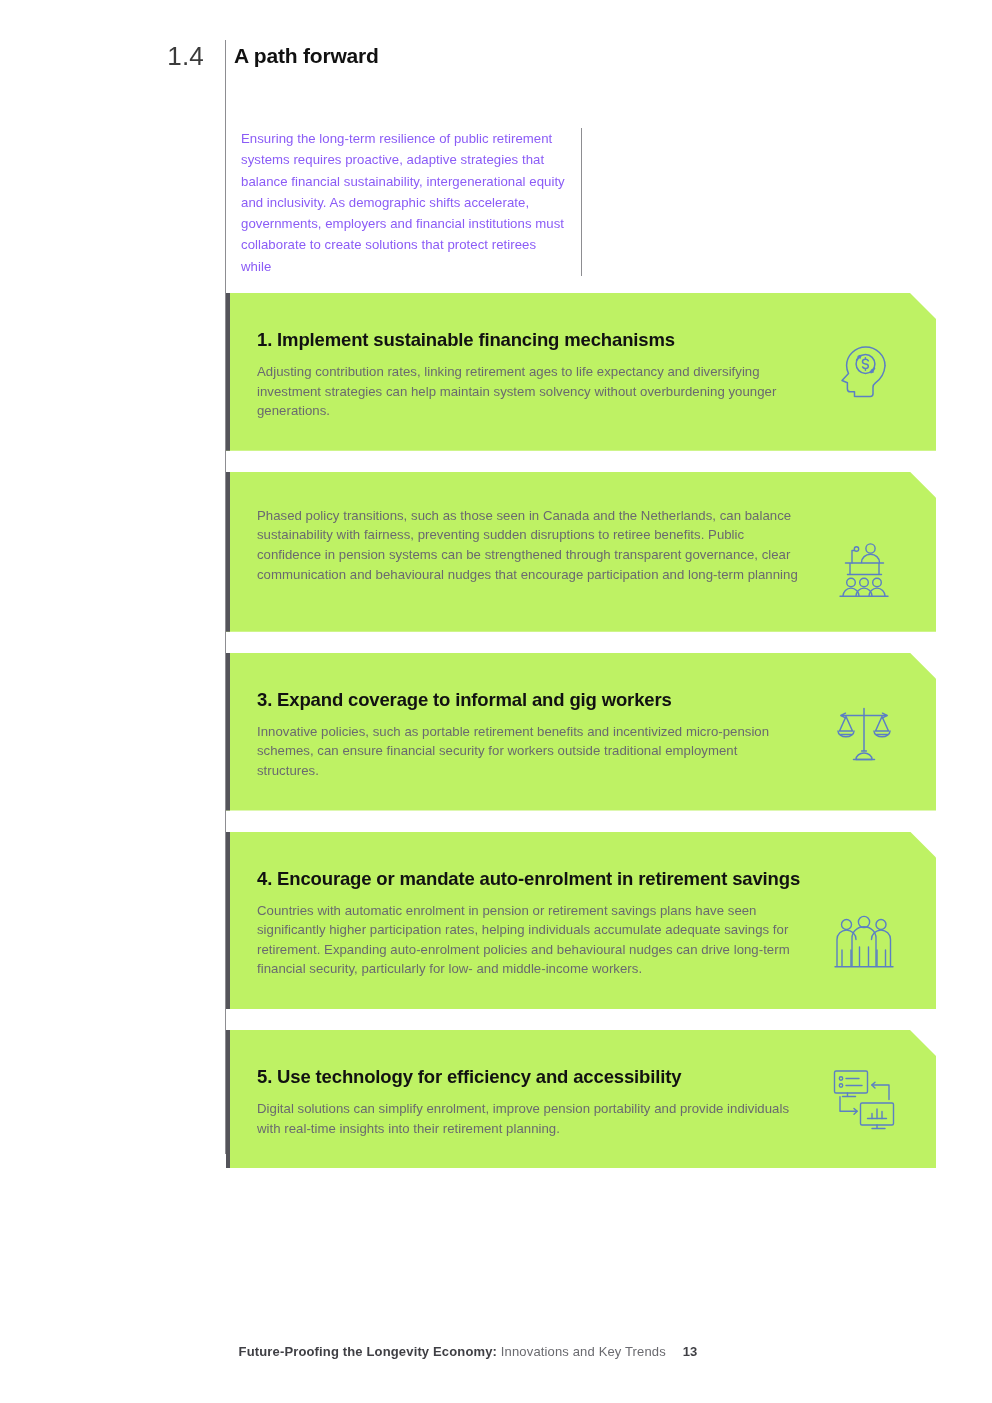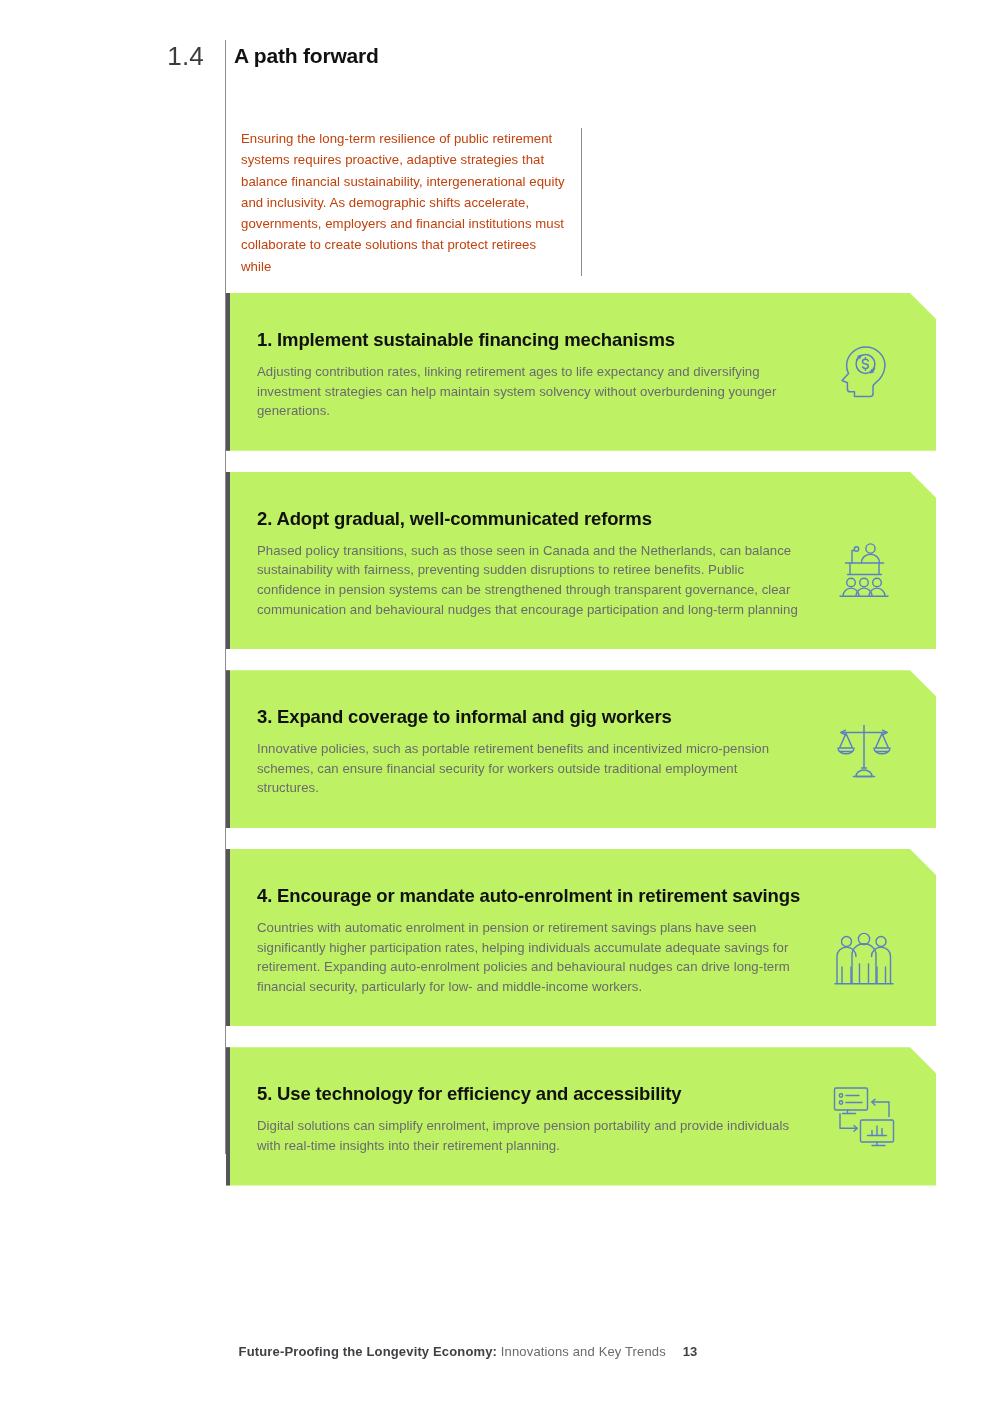--- a/index.html
+++ b/index.html
@@ -85,21 +85,21 @@
   }
   .intro-col-right {
     width: 345px;
     padding-left: 15px;
     box-sizing: border-box;
   }
   .intro p {
     margin: 0;
     font-size: 13.2px;
     line-height: 21.3px;
-    color: #c2410c;
+    color: #8b5cf6;
     letter-spacing: 0.05px;
   }
   .intro p + p { margin-top: 20px; }
 
   
   .cards {
     position: absolute;
     left: 226px;
     top: 293px;
     width: 710px;
@@ -218,21 +218,20 @@
             <path d="M35.3 21.9c-.5-1-1.6-1.6-2.9-1.6-1.6 0-2.9 1-2.9 2.3s1.3 2.3 2.9 2.3 2.9 1 2.9 2.3-1.3 2.3-2.9 2.3c-1.3 0-2.4-.6-2.8-1.6M32.4 18.7v1.6M32.4 29.6v1.6"></path>
           </svg>
         </div>
       </div>
     </div>
 
     <div class="card card-2">
       <div class="card-accent"></div>
       <div class="card-inner">
         <div class="card-text">
-          <h3 class="card-title">2. Adopt gradual, well-communicated reforms</h3>
           <p class="card-body">Phased policy transitions, such as those seen in Canada and the Netherlands, can balance sustainability with fairness, preventing sudden disruptions to retiree benefits. Public confidence in pension systems can be strengthened through transparent governance, clear communication and behavioural nudges that encourage participation and long-term planning</p>
         </div>
         <div class="card-icon">
           <svg width="62" height="62" viewBox="0 0 62 62" fill="none" stroke="#5b7fc4" stroke-width="1.4" stroke-linecap="round" stroke-linejoin="round">
 
             <circle cx="37.5" cy="8.5" r="4.6"></circle>
             <path d="M28.5 22.5c0-4.6 4-8.3 9-8.3s9 3.7 9 8.3"></path>
 
             <path d="M19 23V10.5M19 10.5h2.5"></path>
             <circle cx="23.5" cy="9" r="2.2"></circle>

